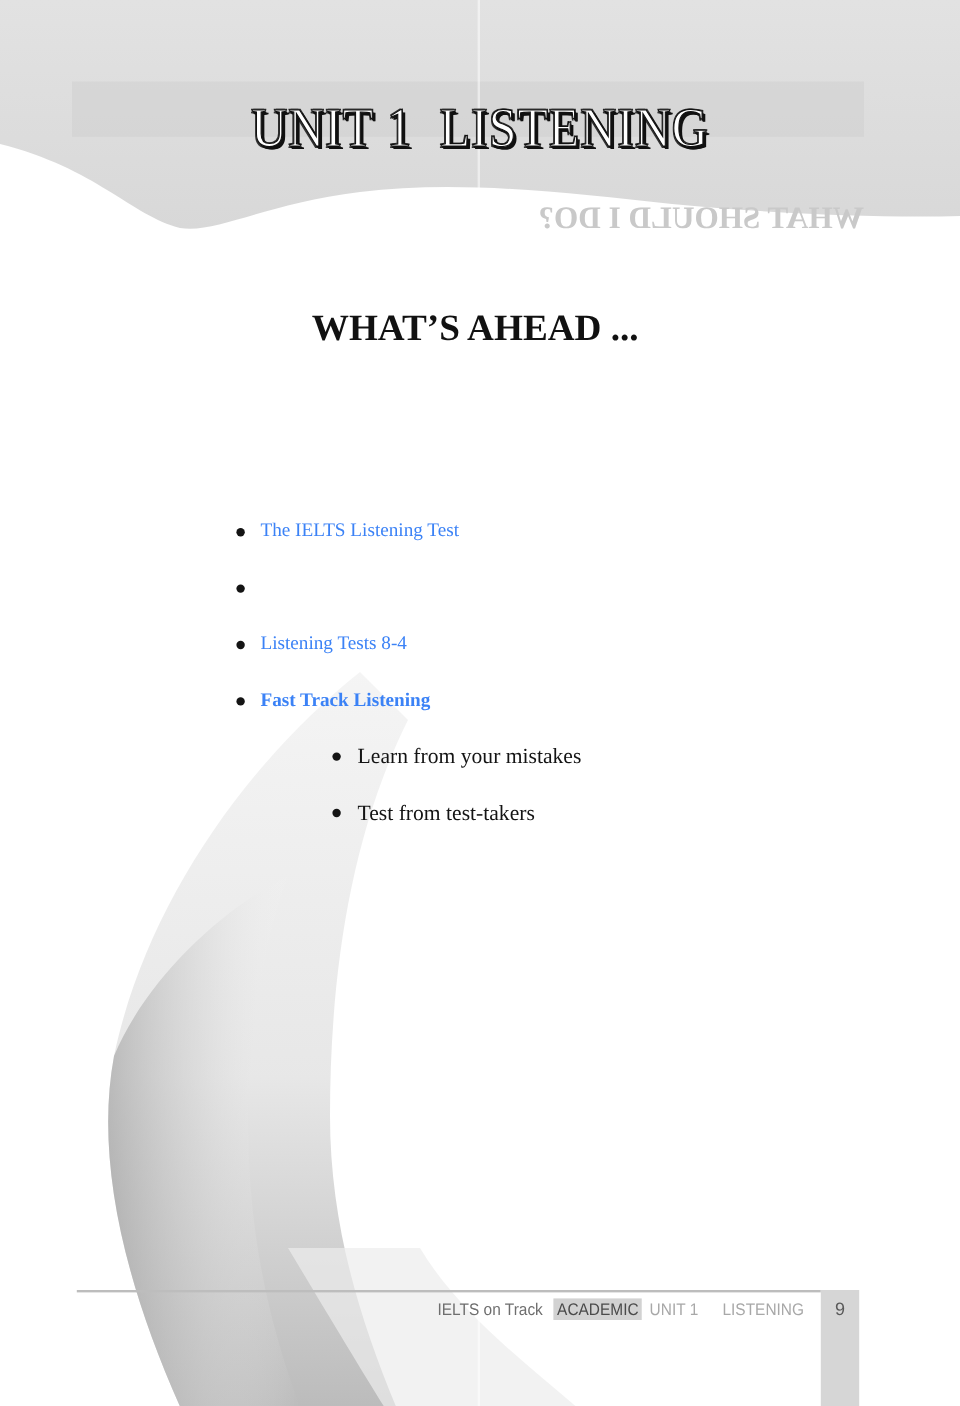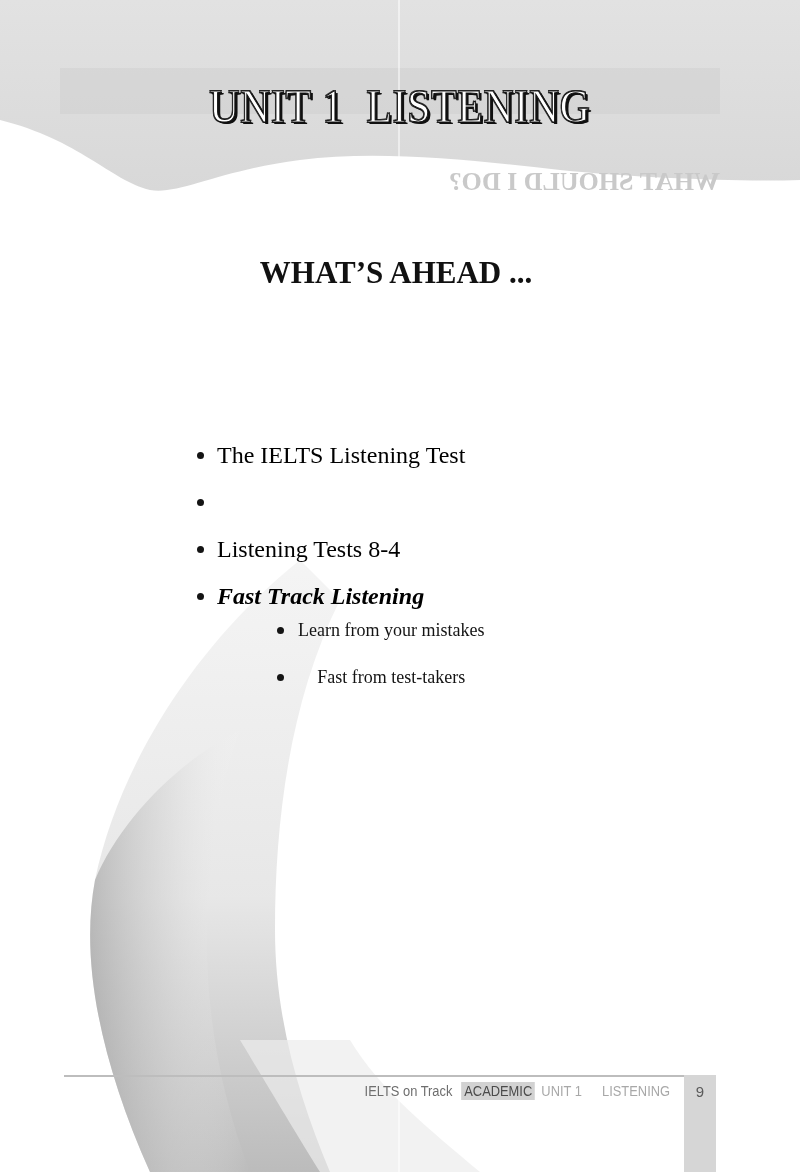--- a/index.html
+++ b/index.html
@@ -55,55 +55,53 @@
       font-family: "Liberation Serif", "DejaVu Serif", serif;
       font-weight: bold;
       font-size: 31px;
       line-height: 46px;
       color: #111111;
     }
     .heading div { display: block; }
     .bullets {
       position: absolute;
       left: 195px;
-      top: 440px;
-      z-index: 2;
-      font-family: "Liberation Serif", "DejaVu Serif", serif;
-      font-size: 24px;
-      color: #000000;
+      top: 428px;
+      z-index: 2;
+      font-family: "Liberation Serif", "DejaVu Serif", serif;
+      font-size: 16px;
+      color: #3b82f6;
     }
     .bullet-item {
       position: relative;
       height: 47px;
       line-height: 30px;
       white-space: nowrap;
       padding-left: 22px;
     }
     .bullet-item .dot {
       position: absolute;
       left: 2px;
       top: 12px;
       width: 7px;
       height: 7px;
       border-radius: 50%;
       background: #141414;
     }
     .bullet-item.italic .label {
-      font-style: italic;
       font-weight: bold;
     }
     .sub-bullets {
       position: absolute;
       left: 275px;
       top: 615px;
       z-index: 2;
       font-family: "Liberation Serif", "DejaVu Serif", serif;
       font-size: 18px;
       color: #141414;
-      text-align: center;
     }
     .sub-item {
       position: relative;
       height: 46.5px;
       line-height: 30px;
       white-space: nowrap;
       padding-left: 23px;
     }
     .sub-item .dot {
       position: absolute;
@@ -230,21 +228,21 @@
     </div>
   </div>
 
   <div class="sub-bullets">
     <div class="sub-item">
       <span class="dot"></span>
       <span class="label">Learn from your mistakes</span>
     </div>
     <div class="sub-item">
       <span class="dot"></span>
-      <span class="label">Fast from test-takers</span>
+      <span class="label">Test from test-takers</span>
     </div>
   </div>
 
   <div class="footer">
     <div class="footer-rule"></div>
     <div class="footer-text">
       <span class="brand">IELTS on Track</span>
       <span class="badge">ACADEMIC</span>
       <span class="unit">UNIT 1</span>
       <span class="section">LISTENING</span>

